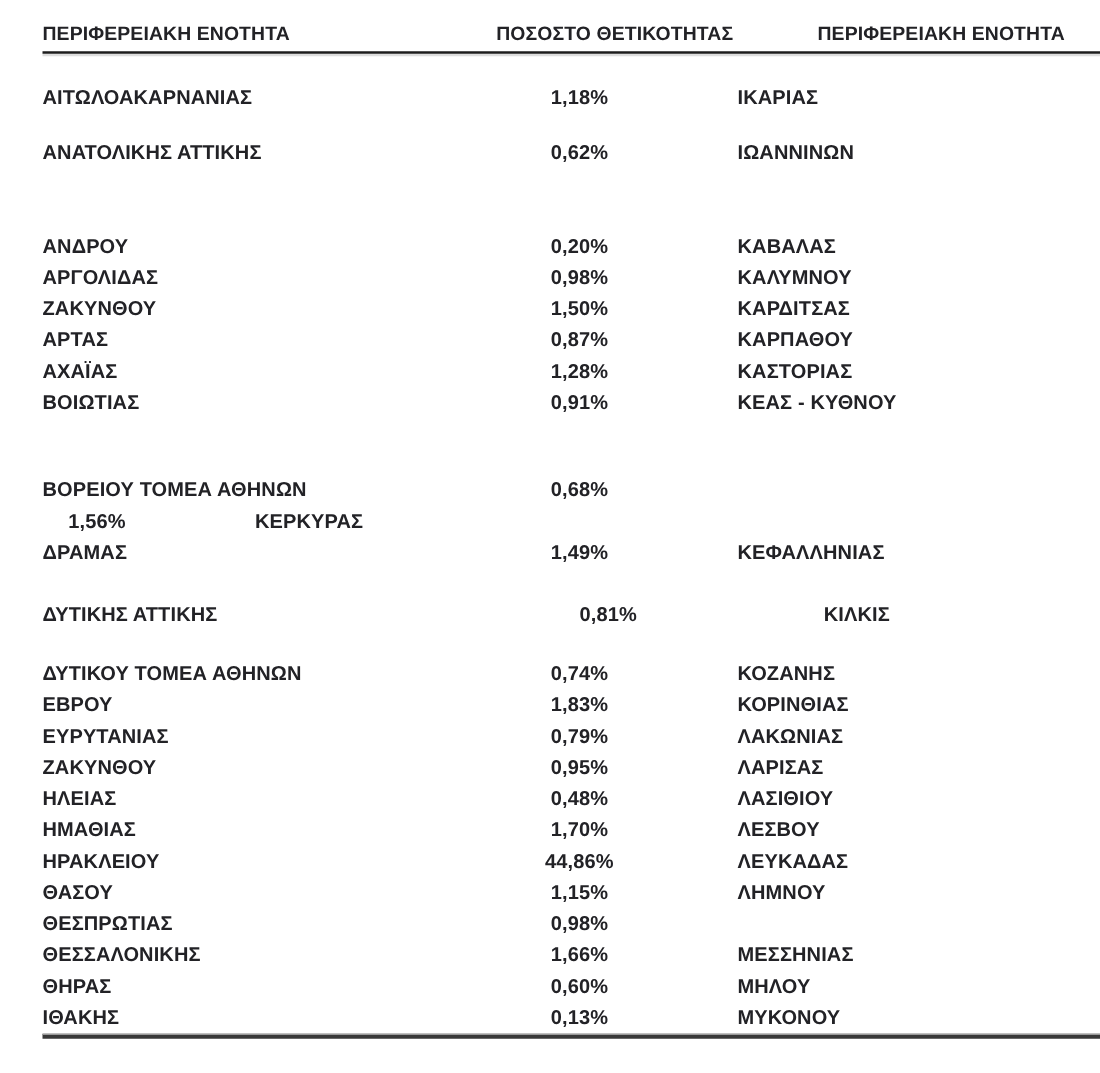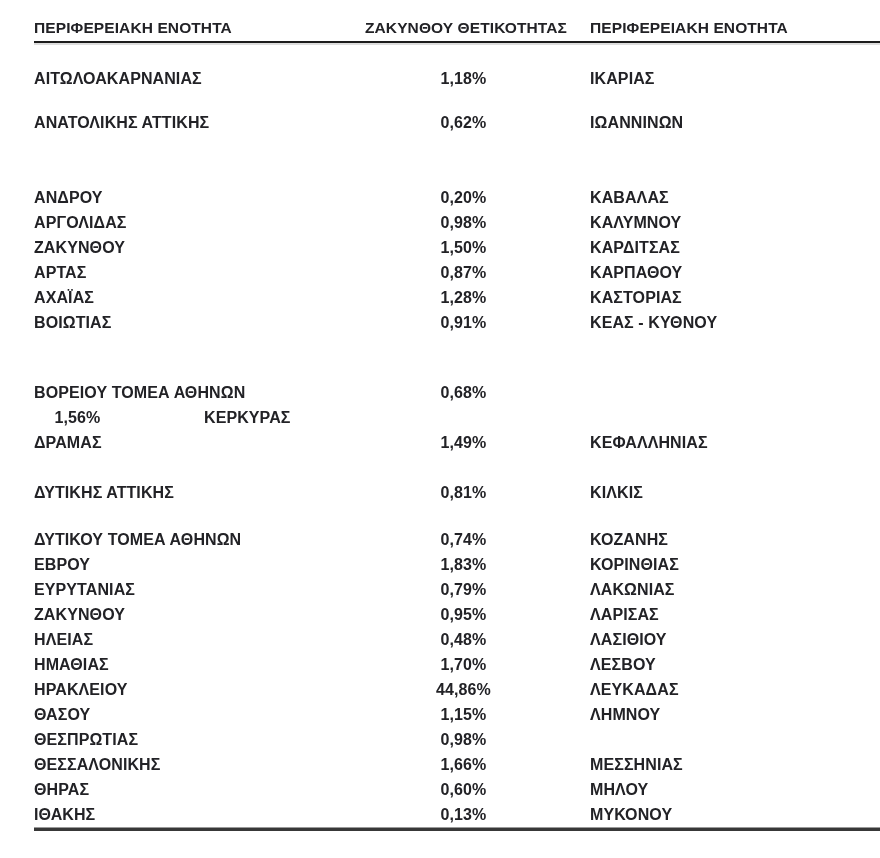--- a/index.html
+++ b/index.html
@@ -22,20 +22,21 @@
   }
   
   .hrow{
     display:flex;
     margin-top:18px;
     height:20px;
     line-height:20px;
     font-size:15.5px;
     letter-spacing:0.1px;
     white-space:nowrap;
+    gap:32px;
   }
   .hc1{width:331px;}
   .hc2{width:225px;}
   .hc3{flex:1;}
   .rule-top{
     margin-top:3px;
     width:846px;
     height:2px;
     background:var(--header_rule);
     box-shadow:0 2px 0 rgba(120,120,120,0.25);
@@ -50,37 +51,37 @@
     white-space:nowrap;
   }
   .c1{width:386px;}
   .c2{width:87px;text-align:center;}
   .gap{width:83px;}
   .c3{flex:1;}
   .mt-r1{margin-top:23px;}
   .mt-r2{margin-top:19px;}
   .mt-r3{margin-top:50px;}
   .mt-r9{margin-top:45px;}
-  .mt-r12{margin-top:25px;}
+  .mt-r12{margin-top:25px;gap:23px;}
   .mt-r13{margin-top:22px;justify-content:center;}
   .rule-bottom{
     width:846px;
     height:4px;
     background:var(--bottom_rule);
     border-top:1px solid #9a9a9a;
   }
 </style>
 </head>
 <body>
 
 <div class="page">
 
   <div class="hrow">
     <div class="hc1">ΠΕΡΙΦΕΡΕΙΑΚΗ ΕΝΟΤΗΤΑ</div>
-    <div class="hc2">ΖΑΚΥΝΘΟΥ ΘΕΤΙΚΟΤΗΤΑΣ</div>
+    <div class="hc2">ΠΟΣΟΣΤΟ ΘΕΤΙΚΟΤΗΤΑΣ</div>
     <div class="hc3">ΠΕΡΙΦΕΡΕΙΑΚΗ ΕΝΟΤΗΤΑ</div>
   </div>
   <div class="rule-top"></div>
 
   <div class="row mt-r1">
     <div class="c1">ΑΙΤΩΛΟΑΚΑΡΝΑΝΙΑΣ</div>
     <div class="c2">1,18%</div>
     <div class="gap"></div>
     <div class="c3">ΙΚΑΡΙΑΣ</div>
   </div>

